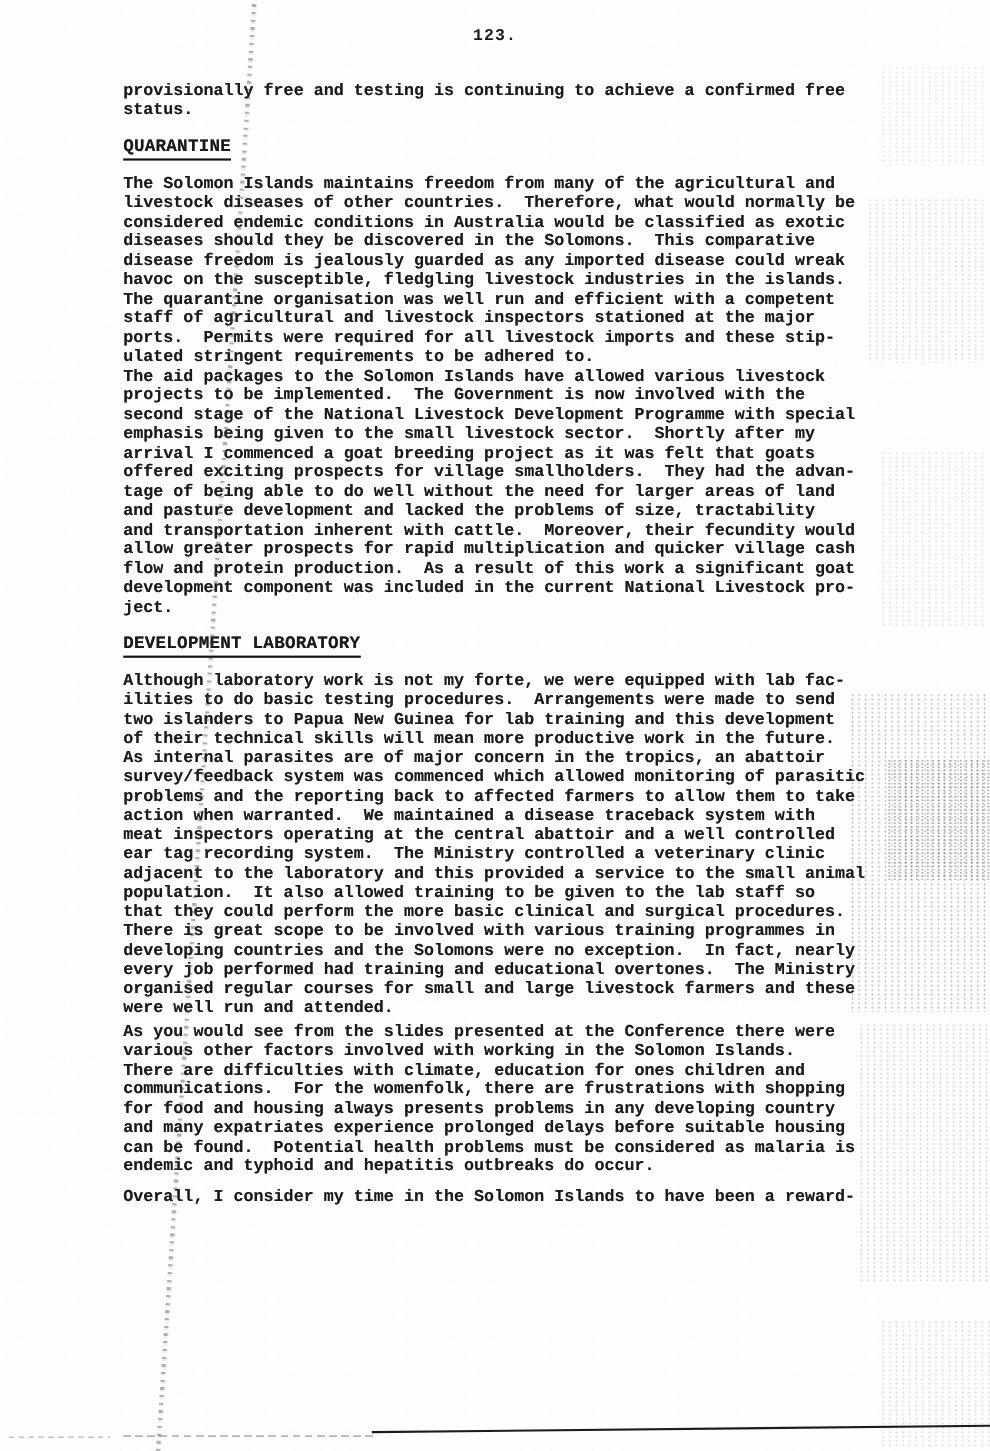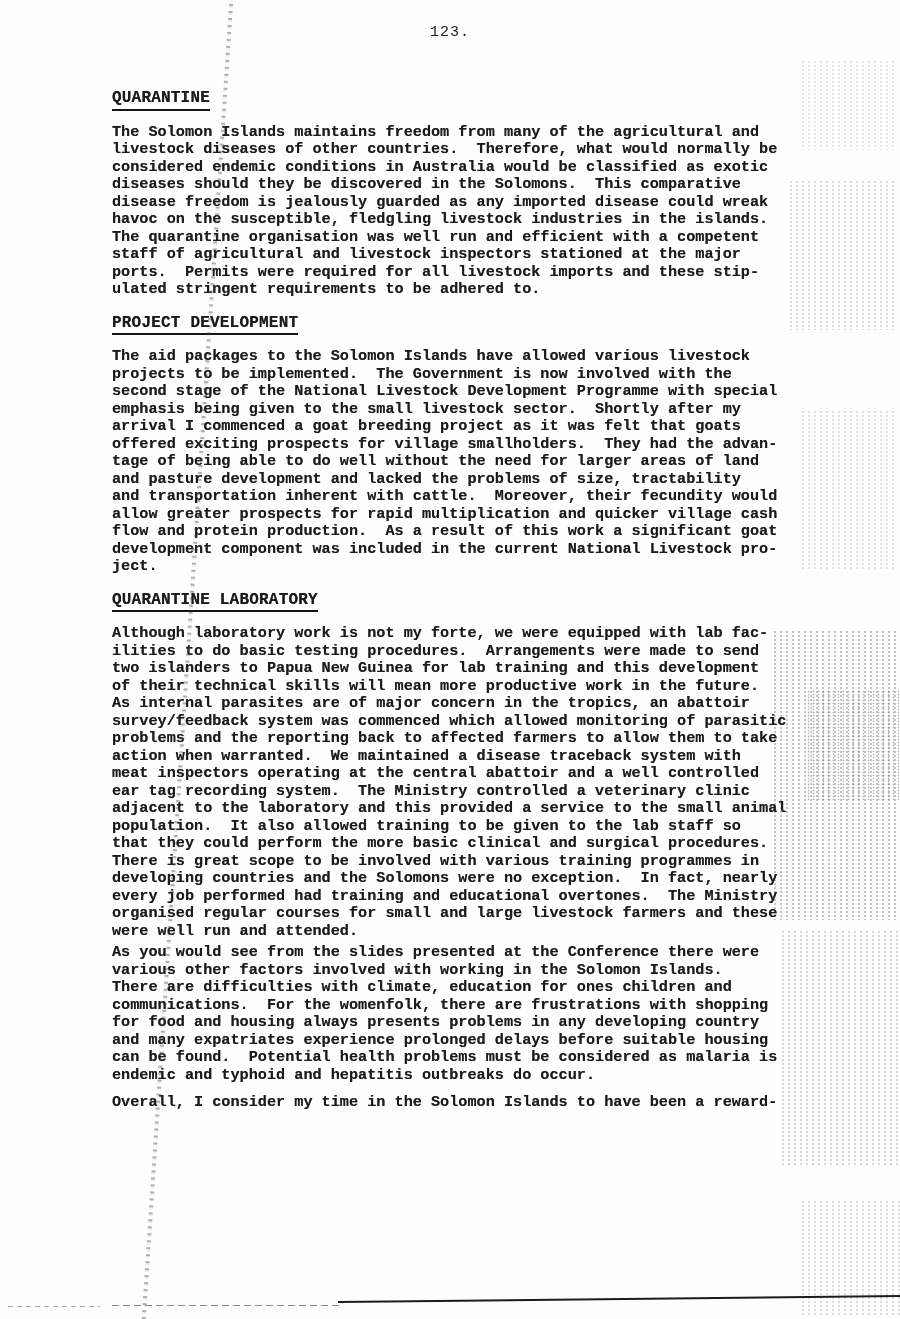--- a/index.html
+++ b/index.html
@@ -17,21 +17,21 @@
     position: absolute; inset: 0;
     background-image: radial-gradient(circle, rgba(40,40,40,.5) 0.5px, transparent 1px);
     background-size: 13px 17px;
     opacity: 0.05;
     pointer-events: none;
   }
   .page-number {
     position: absolute;
     top: 24px; left: 0; width: 900px;
     text-align: center;
-    font-size: 15px; font-weight: 400;
+    font-size: 15px; font-weight: 700;
     letter-spacing: 1px;
   }
   .content {
     position: absolute;
     left: 112px; top: 74px;
     width: 700px;
   }
   .para {
     margin: 0;
     white-space: pre;
@@ -112,54 +112,55 @@
     pointer-events: none;
   }
 </style>
 </head>
 <body>
 
 <div class="page-number">123.</div>
 
 <div class="content">
 
+  <p class="para">provisionally free and testing is continuing to achieve a confirmed free
+status.</p>
 
   <div>
     <h2 class="section-heading"><span>QUARANTINE</span></h2>
     <p class="para">The Solomon Islands maintains freedom from many of the agricultural and
 livestock diseases of other countries.  Therefore, what would normally be
 considered endemic conditions in Australia would be classified as exotic
 diseases should they be discovered in the Solomons.  This comparative
 disease freedom is jealously guarded as any imported disease could wreak
 havoc on the susceptible, fledgling livestock industries in the islands.
 The quarantine organisation was well run and efficient with a competent
 staff of agricultural and livestock inspectors stationed at the major
 ports.  Permits were required for all livestock imports and these stip-
 ulated stringent requirements to be adhered to.</p>
   </div>
 
   <div>
-    <h2 class="section-heading"><span>PROJECT DEVELOPMENT</span></h2>
     <p class="para">The aid packages to the Solomon Islands have allowed various livestock
 projects to be implemented.  The Government is now involved with the
 second stage of the National Livestock Development Programme with special
 emphasis being given to the small livestock sector.  Shortly after my
 arrival I commenced a goat breeding project as it was felt that goats
 offered exciting prospects for village smallholders.  They had the advan-
 tage of being able to do well without the need for larger areas of land
 and pasture development and lacked the problems of size, tractability
 and transportation inherent with cattle.  Moreover, their fecundity would
 allow greater prospects for rapid multiplication and quicker village cash
 flow and protein production.  As a result of this work a significant goat
 development component was included in the current National Livestock pro-
 ject.</p>
   </div>
 
   <div>
-    <h2 class="section-heading"><span>QUARANTINE LABORATORY</span></h2>
+    <h2 class="section-heading"><span>DEVELOPMENT LABORATORY</span></h2>
     <p class="para">Although laboratory work is not my forte, we were equipped with lab fac-
 ilities to do basic testing procedures.  Arrangements were made to send
 two islanders to Papua New Guinea for lab training and this development
 of their technical skills will mean more productive work in the future.
 As internal parasites are of major concern in the tropics, an abattoir
 survey/feedback system was commenced which allowed monitoring of parasitic
 problems and the reporting back to affected farmers to allow them to take
 action when warranted.  We maintained a disease traceback system with
 meat inspectors operating at the central abattoir and a well controlled
 ear tag recording system.  The Ministry controlled a veterinary clinic

